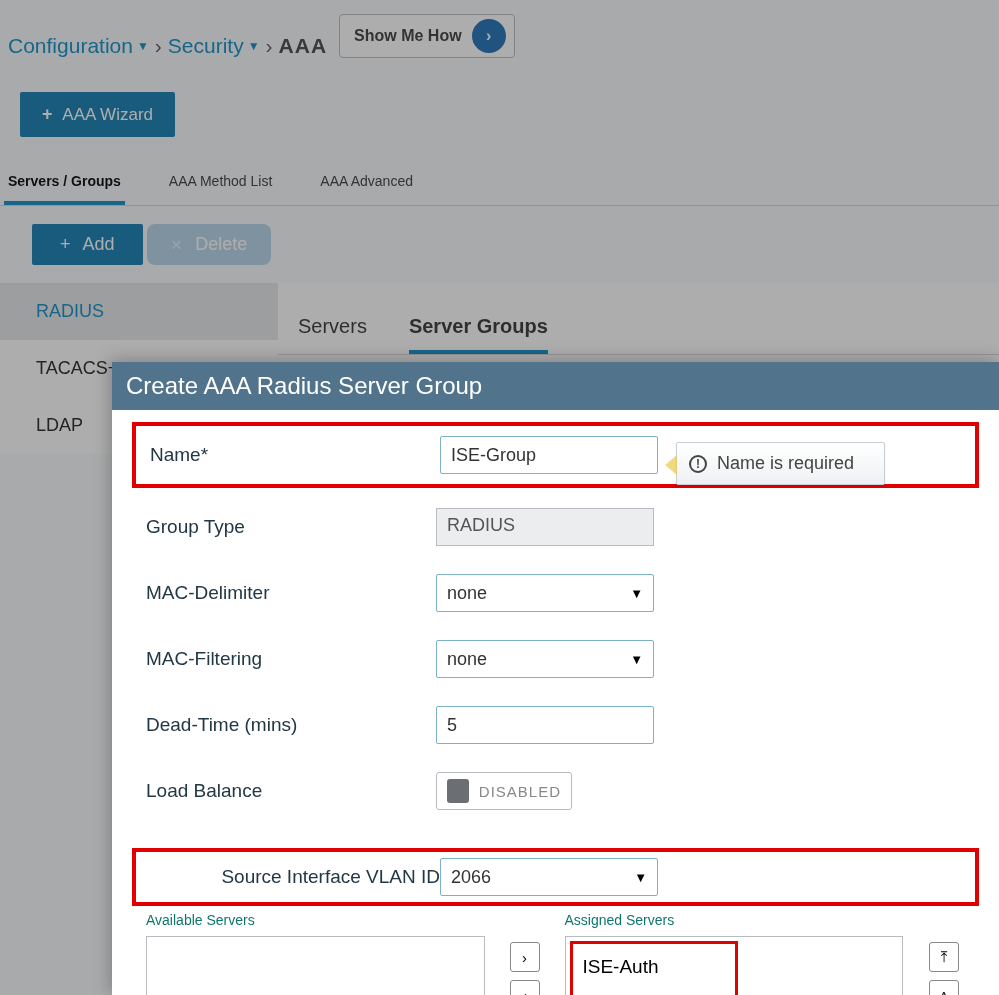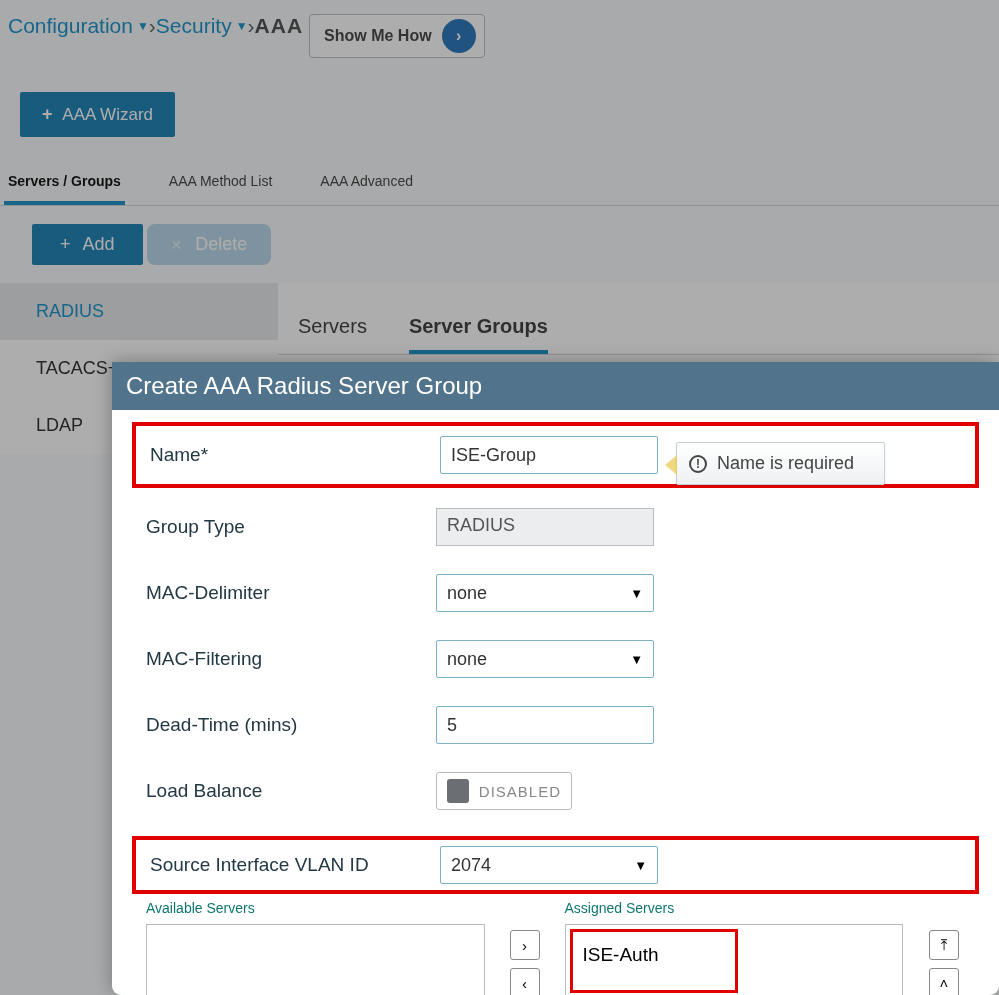--- a/index.html
+++ b/index.html
@@ -8,21 +8,22 @@
     background: #f9fbfc;
     width: 999px;
     height: 995px;
     position: relative;
     overflow: hidden;
   }
 
   
   .breadcrumb {
     display: flex;
-    align-items: flex-start;
+    align-items: flex-end;
+    gap: 6px;
     padding: 14px 8px;
     font-size: 21px;
   }
   .breadcrumb-link { color: #0d8dc7; cursor: pointer; display:flex; align-items:center; gap:2px;}
   .breadcrumb-caret { font-size:12px; color:#0d8dc7; margin-left:2px;}
   .breadcrumb-sep { color: #555; }
   .breadcrumb-current { color: #444; font-weight: bold; letter-spacing:1px;}
   .show-me-how {
     display:flex; align-items:center; gap:10px;
     border:1px solid #bbb; border-radius:4px; padding:4px 8px 4px 14px;
@@ -84,33 +85,32 @@
     position:absolute; top:0; left:0; right:0; bottom:0;
     background:rgba(40,40,40,0.38);
     z-index:5;
   }
 
   
   .modal {
     position:absolute; top:362px; left:112px; right:0; bottom:0;
     background:#fff; z-index:10;
     box-shadow: -2px -2px 16px rgba(0,0,0,0.25);
-    border-radius: 9px;
   }
   .modal-header {
     background:#51738b; color:#fff; padding:10px 14px;
     font-size:24px;
   }
   .modal-body { padding:12px 20px 0; position:relative; }
 
   .form-row {
     display:flex; align-items:center; padding:14px 0;
   }
   .row-name { border:4px solid #e10000; padding:10px 8px 10px 14px; margin-bottom:6px;}
-  .row-src { border:4px solid #e10000; padding:6px 8px 6px 14px; margin-top:12px;}
+  .row-src { border:4px solid #e10000; padding:6px 8px 6px 14px; margin-top:24px;text-align:right;}
   .form-label {
     width:290px; font-size:19px; color:#223844;
   }
   .form-control, .form-select {
     width:218px; height:38px; border:1px solid #7bb2c9; border-radius:2px;
     padding:4px 10px; font-size:18px; color:#333; background:#fff;
   }
   .form-static {
     width:218px; height:38px; border:1px solid #b8bcc0; background:#ebedee;
     padding:6px 10px; font-size:18px; color:#555;
@@ -261,21 +261,21 @@
       <div class="form-label">Load Balance</div>
       <div class="toggle">
         <div class="toggle-sq"></div>
         <div class="toggle-txt">DISABLED</div>
       </div>
     </div>
 
     <div class="form-row row-src">
       <div class="form-label">Source Interface VLAN ID</div>
       <div class="form-select">
-        <span>2074</span>
+        <span>2066</span>
         <span class="caret-down">▼</span>
       </div>
     </div>
 
     <div class="dual-list">
       <div class="dl-col">
         <div class="dl-title">Available Servers</div>
         <div class="dl-box"></div>
       </div>
       <div class="dl-mid">

